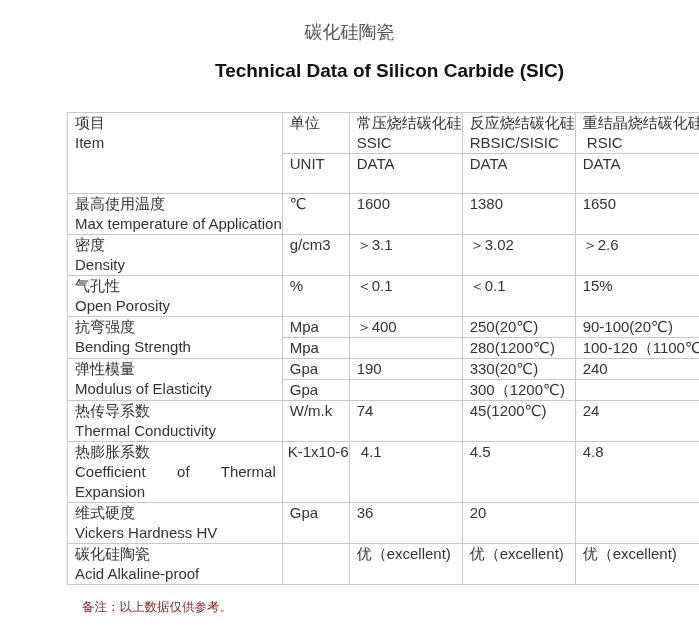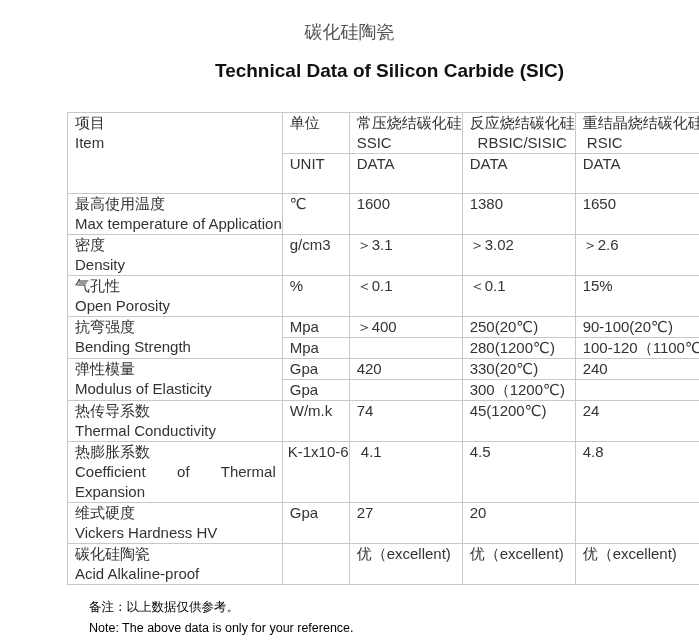--- a/index.html
+++ b/index.html
@@ -22,28 +22,28 @@
       border-collapse: collapse; table-layout: fixed;
       font-size: 15px; line-height: 20px;
     }
     table.spec td {
       border: 1px solid #c8c8c8; vertical-align: top;
       padding: 0 0 0 7px; color: #333333; overflow: hidden; white-space: nowrap;
     }
     td.item { width: 190px; }
     td.unit { width: 52px; margin-top: 12px; }
     td.c1 { width: 106px; margin-top: 24px; }
-    td.c2 { width: 115px; text-align: center; }
+    td.c2 { width: 115px; }
     td.c3 { width: 115px; }
     .justify { text-align: justify; text-align-last: justify; display: block; padding-right: 6px; }
     .h20 { height: 20px; }
     .h40 { height: 39px; }
     .h60 { height: 59px; margin-left: 10px; }
     .note {
-      position: absolute; left: 89px; top: 597px; font-size: 12.5px; line-height: 21px; color: #000000;
+      position: absolute; left: 82px; top: 597px; font-size: 12.5px; line-height: 21px; color: #7f1d1d;
     }
   </style>
 </head>
 <body>
 
 <div class="cn-title">碳化硅陶瓷</div>
 <div class="en-title">Technical Data of Silicon Carbide (SIC)</div>
 
 <table class="spec">
 
@@ -123,21 +123,21 @@
     <td>280(1200℃)</td>
     <td>100-120（1100℃)</td>
   </tr>
 
   <tr>
     <td rowspan="2">
           <div>弹性模量</div>
           <div>Modulus of Elasticity</div>
         </td>
     <td class="h20">Gpa</td>
-    <td>420</td>
+    <td>190</td>
     <td>330(20℃)</td>
     <td>240</td>
   </tr>
   <tr>
     <td class="h20">Gpa</td>
     <td></td>
     <td>300（1200℃)</td>
     <td></td>
   </tr>
 
@@ -163,34 +163,33 @@
     <td>4.5</td>
     <td>4.8</td>
   </tr>
 
   <tr>
     <td class="h40">
           <div>维式硬度</div>
           <div>Vickers Hardness HV</div>
         </td>
     <td>Gpa</td>
-    <td>27</td>
+    <td>36</td>
     <td>20</td>
     <td></td>
   </tr>
 
   <tr>
     <td class="h40">
           <div>碳化硅陶瓷</div>
           <div>Acid Alkaline-proof</div>
         </td>
     <td></td>
     <td>优（excellent)</td>
     <td>优（excellent)</td>
     <td>优（excellent)</td>
   </tr>
 </tbody>
   </table>
 
 <div class="note">
   <div>备注：以上数据仅供参考。</div>
-  <div>Note: The above data is only for your reference.</div>
 </div>
 
 </body></html>

